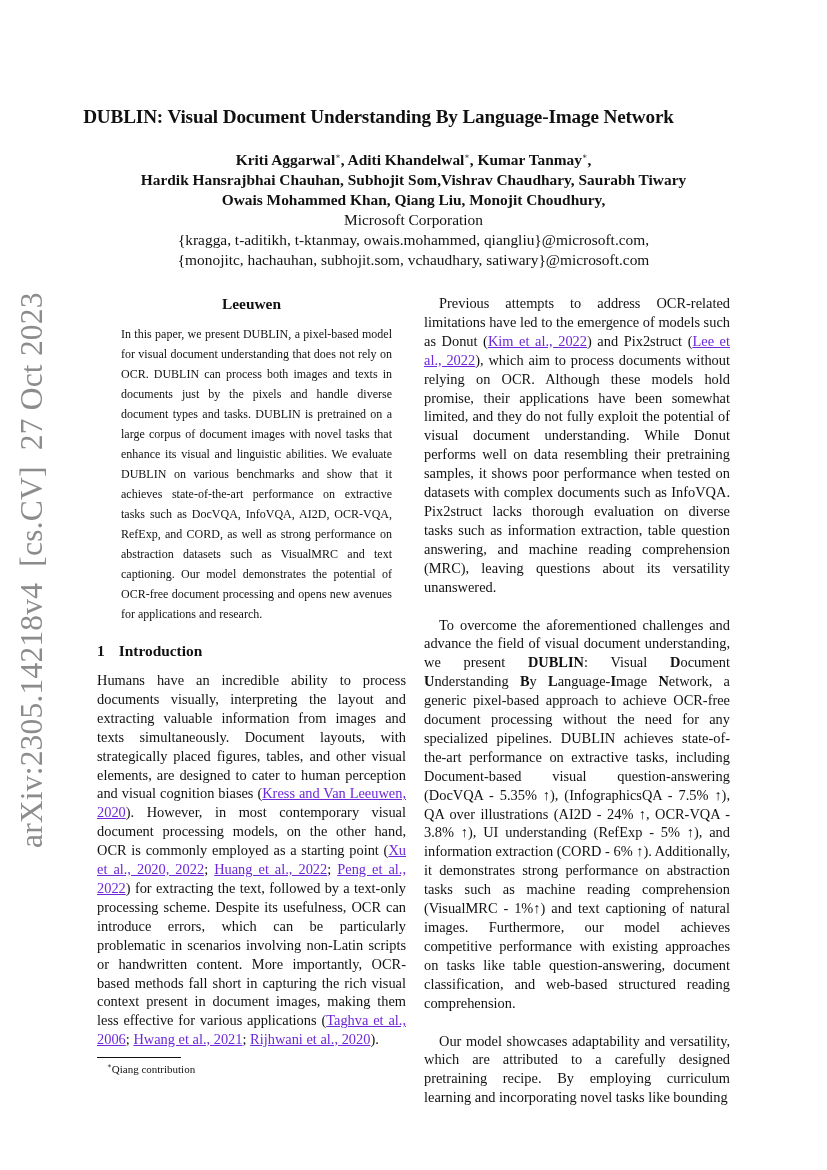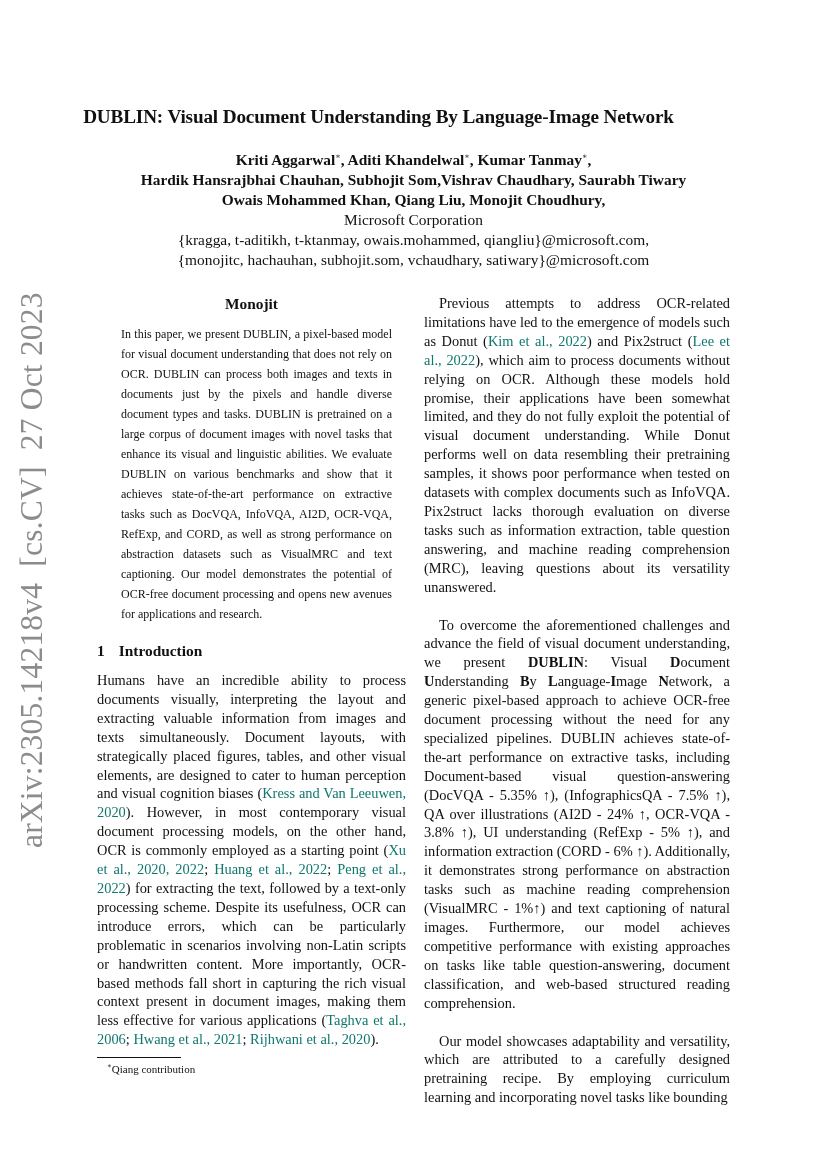--- a/index.html
+++ b/index.html
@@ -73,21 +73,21 @@
     .section-heading {
       font-weight: bold;
       font-size: 15.4px;
       margin: 17px 0 10px 0;
       line-height: 20px;
     }
     .section-heading .num { margin-right: 14px; }
     p { margin: 0; }
     p.indent { text-indent: 15px; }
     p + p.indent { margin-top: 19px; }
-    .cite { color: #0f766e; }
+    .cite { color: #6d28d9; text-decoration: underline; }
     .footnote-rule {
       width: 84px;
       border-top: 1px solid #111;
       margin-top: 8px;
     }
     .footnote {
       font-size: 11px;
       line-height: 14px;
       padding-left: 10px;
       margin-top: 1px;
@@ -110,21 +110,21 @@
     <span>Kumar Tanmay</span><sup>∗</sup>,
   </div>
   <div class="bold">Hardik Hansrajbhai Chauhan, Subhojit Som,Vishrav Chaudhary, Saurabh Tiwary</div>
   <div class="bold">Owais Mohammed Khan, Qiang Liu, Monojit Choudhury,</div>
   <div>Microsoft Corporation</div>
   <div>{kragga, t-aditikh, t-ktanmay, owais.mohammed, qiangliu}@microsoft.com,</div>
   <div>{monojitc, hachauhan, subhojit.som, vchaudhary, satiwary}@microsoft.com</div>
 </div>
 
 <div class="col col-left">
-  <div class="abstract-heading">Monojit</div>
+  <div class="abstract-heading">Leeuwen</div>
   <div class="abstract-body">In this paper, we present DUBLIN, a pixel-based model for visual document understanding that does not rely on OCR. DUBLIN can process both images and texts in documents just by the pixels and handle diverse document types and tasks.  DUBLIN is pretrained on a large corpus of document images with novel tasks that enhance its visual and linguistic abilities. We evaluate DUBLIN on various benchmarks and show that it achieves state-of-the-art performance on extractive tasks such as DocVQA, InfoVQA, AI2D, OCR-VQA, RefExp, and CORD, as well as strong performance on abstraction datasets such as VisualMRC and text captioning.  Our model demonstrates the potential of OCR-free document processing and opens new avenues for applications and research.</div>
 
   <div class="section-heading">
     <span class="num">1</span><span>Introduction</span>
   </div>
 
   <p><span>Humans have an incredible ability to process documents visually, interpreting the layout and extracting valuable information from images and texts simultaneously. Document layouts, with strategically placed figures, tables, and other visual elements, are designed to cater to human perception and visual cognition biases (</span><a class="cite">Kress and Van Leeuwen, 2020</a><span>). However, in most contemporary visual document processing models, on the other hand, OCR is commonly employed as a starting point (</span><a class="cite">Xu et al., 2020, 2022</a><span>; </span><a class="cite">Huang et al., 2022</a><span>; </span><a class="cite">Peng et al., 2022</a><span>) for extracting the text, followed by a text-only processing scheme. Despite its usefulness, OCR can introduce errors, which can be particularly problematic in scenarios involving non-Latin scripts or handwritten content.  More importantly, OCR-based methods fall short in capturing the rich visual context present in document images, making them less effective for various applications (</span><a class="cite">Taghva et al., 2006</a><span>; </span><a class="cite">Hwang et al., 2021</a><span>; </span><a class="cite">Rijhwani et al., 2020</a><span>).</span></p>
 
   <div class="footnote-rule"></div>
   <div class="footnote"><sup>∗</sup><span>Qiang contribution</span></div>

